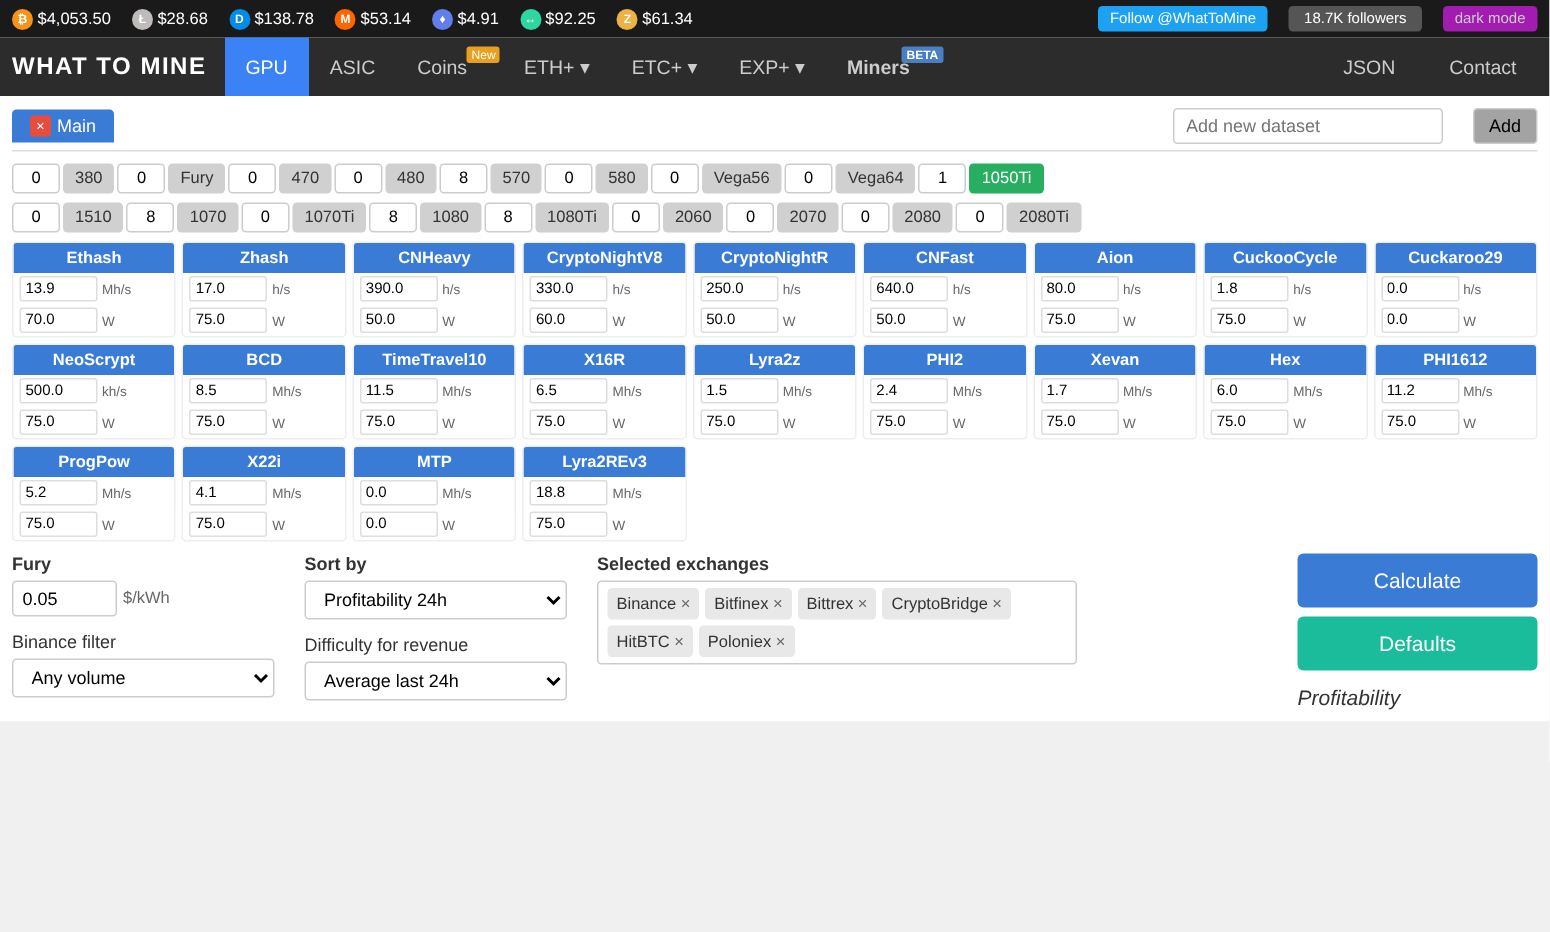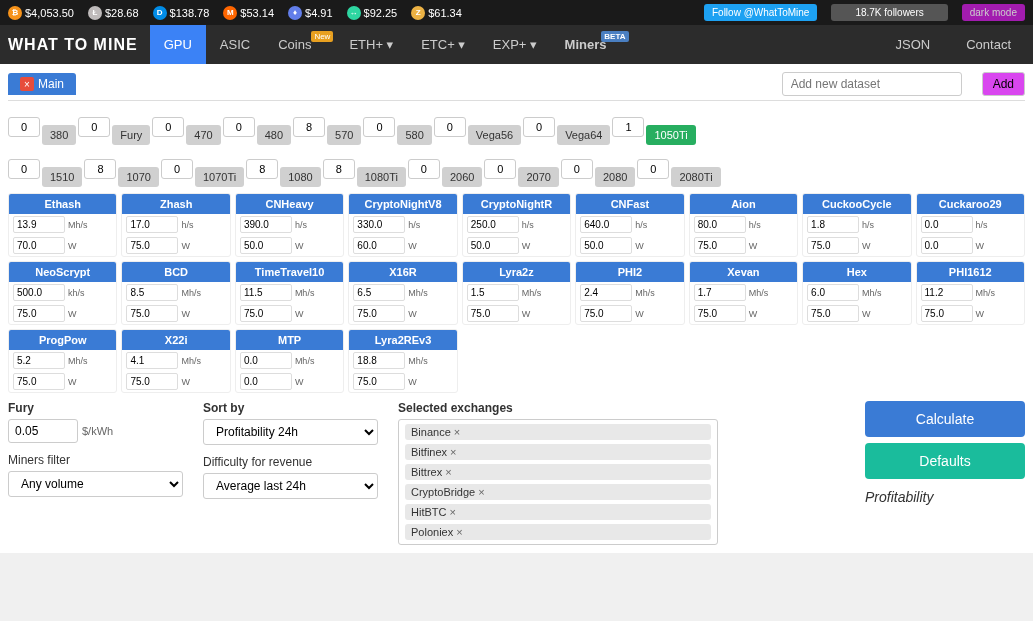--- a/index.html
+++ b/index.html
@@ -32,21 +32,21 @@
       border-radius: 3px;
       padding: 3px 8px;
       font-size: 10px;
       cursor: pointer;
       margin-left: auto;
     }
     .followers-badge {
       background: #555;
       color: #fff;
       border-radius: 3px;
-      padding: 3px 24px;
+      padding: 3px 10px;
       font-size: 10px;
     }
     .dark-mode-btn {
       background: #a21caf;
       color: #ccc;
       border: none;
       border-radius: 3px;
       padding: 3px 8px;
       font-size: 10px;
       cursor: pointer;
@@ -144,21 +144,21 @@
     }
     .add-dataset-input {
       border: 1px solid #ccc;
       border-radius: 3px;
       padding: 4px 8px;
       font-size: 12px;
       width: 180px;
       color: #999;
     }
     .add-btn {
-      background: #d946ef;
+      background: #a3a3a3;
       border: 1px solid #ccc;
       border-radius: 3px;
       padding: 4px 10px;
       font-size: 12px;
       cursor: pointer;
     }
 
     
     .gpu-grid {
       display: flex;
@@ -179,21 +179,20 @@
       font-size: 11px;
       text-align: center;
     }
     .gpu-name-btn {
       border: none;
       border-radius: 3px;
       padding: 4px 8px;
       font-size: 11px;
       cursor: pointer;
       white-space: nowrap;
-      margin-top: 16px;
     }
     .gpu-name-btn.default { background: #d0d0d0; color: #333; }
     .gpu-name-btn.highlight { background: #27ae60; color: #fff; }
 
     
     .algo-grid {
       display: grid;
       grid-template-columns: repeat(9, 1fr);
       gap: 4px;
       margin-bottom: 6px;
@@ -263,21 +262,20 @@
     .exchanges-box {
       border: 1px solid #ccc;
       border-radius: 3px;
       padding: 4px 6px;
       display: flex;
       flex-wrap: wrap;
       gap: 4px;
       min-height: 56px;
       background: #fff;
       width: 320px;
-      flex-direction: column;
     }
     .exchange-tag {
       background: #e8e8e8;
       border-radius: 3px;
       padding: 2px 6px;
       font-size: 11px;
       display: flex;
       align-items: center;
       gap: 3px;
     }
@@ -708,21 +706,21 @@
     </div>
 
   <div class="bottom-controls">
 
     <div class="control-group">
       <span class="control-label">Fury</span>
       <div class="cost-row">
         <input class="cost-input" value="0.05" style="">
         <span class="cost-unit">$/kWh</span>
       </div>
-      <span class="control-sublabel">Miners filter</span>
+      <span class="control-sublabel">Binance filter</span>
       <select class="volume-select">
         <option>Any volume</option>
         <option>Top 10</option>
         <option>Top 25</option>
       </select>
     </div>
 
     <div class="control-group">
       <span class="control-label">Sort by</span>
       <select class="sort-select">

